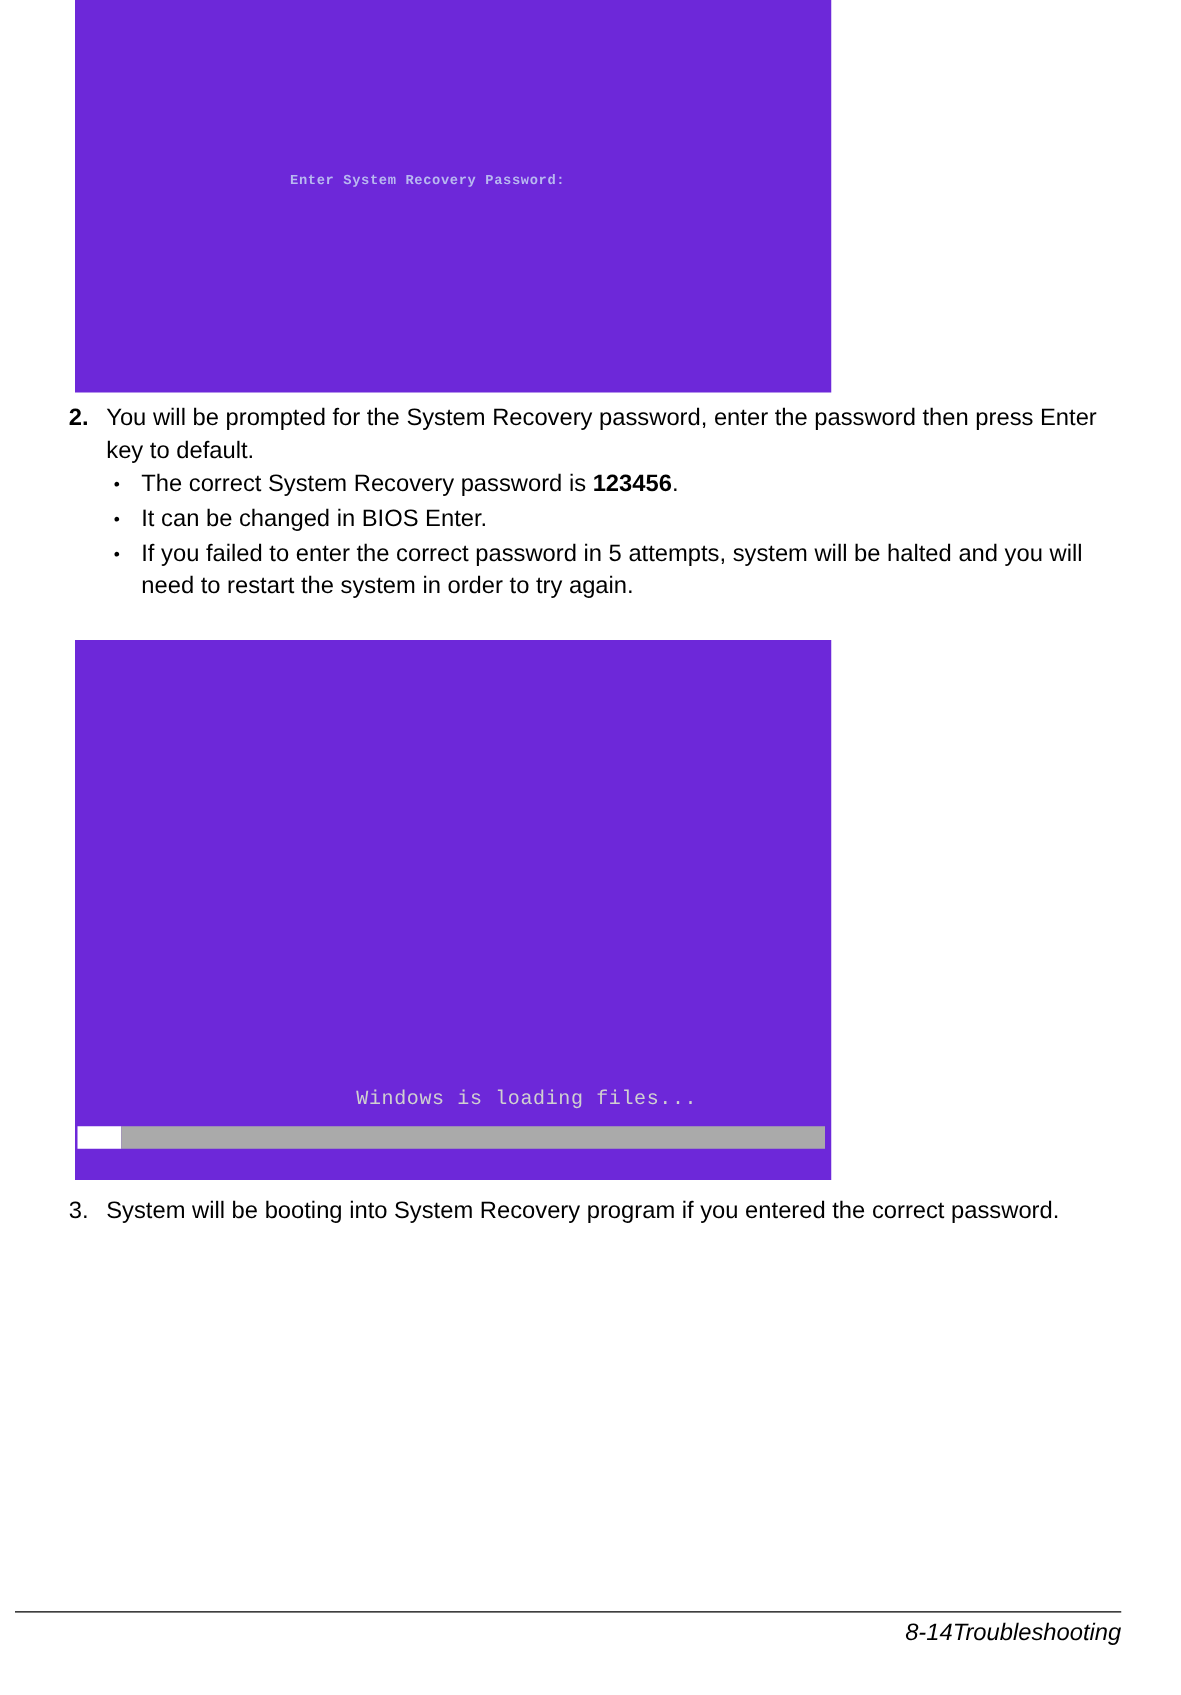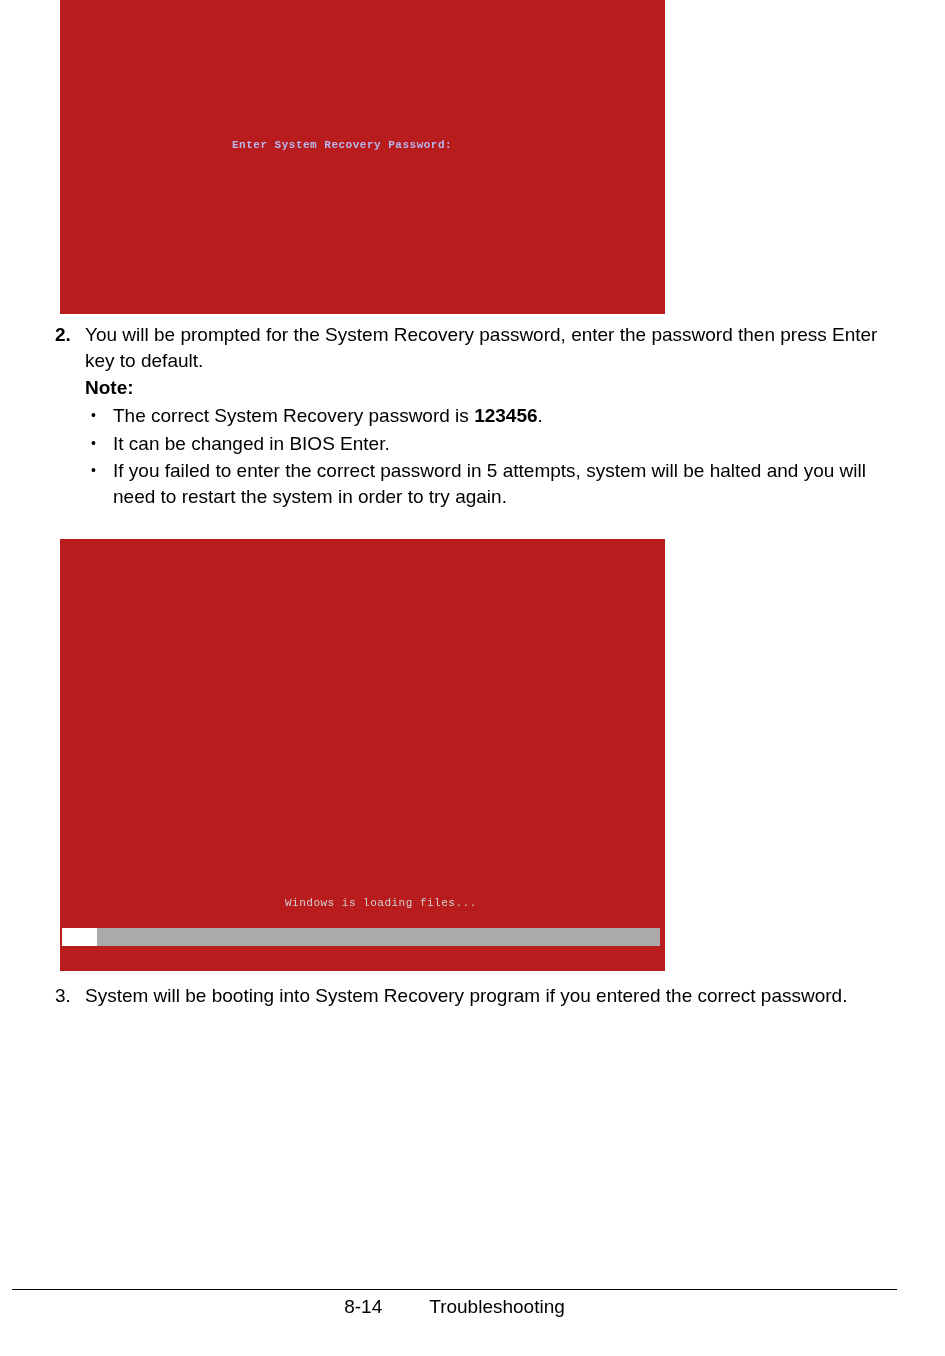--- a/index.html
+++ b/index.html
@@ -15,21 +15,21 @@
       background: #fff;
       width: 945px;
       height: 1356px;
       position: relative;
       padding: 0;
     }
     .page-content {
       padding: 0 48px 0 55px;
     }
     .screenshot {
-      background: #b91c1c;
+      background: #6d28d9;
       width: 605px;
       margin-left: 5px;
       position: relative;
     }
     .screenshot-1 {
       height: 314px;
       margin-bottom: 8px;
     }
     .screenshot-2 {
       height: 432px;
@@ -43,21 +43,21 @@
       font-size: 11px;
       font-weight: bold;
       left: 172px;
       top: 138px;
       letter-spacing: 0.5px;
     }
     .loading-text {
       position: absolute;
       color: #d0d0d0;
       font-family: "Courier New", monospace;
-      font-size: 11px;
+      font-size: 16px;
       left: 225px;
       top: 357px;
       letter-spacing: 0.5px;
     }
     .progress-bar {
       position: absolute;
       left: 2px;
       bottom: 25px;
       height: 18px;
       width: 598px;
@@ -121,41 +121,40 @@
       left: 0;
       right: 0;
       padding: 0 48px 0 12px;
     }
     .footer-line {
       border-top: 1px solid #000;
       margin-bottom: 4px;
     }
     .footer-content {
       display: flex;
-      justify-content: center;
+      justify-content: flex-end;
+      font-style: italic;
       font-size: 19px;
       font-family: Arial, Helvetica, sans-serif;
-      gap: 47px;
     }
   </style>
 </head>
 <body>
 
 <div class="page-content">
 
   <div class="screenshot screenshot-1">
     <div class="bios-text">Enter System Recovery Password:</div>
   </div>
 
   <div class="step">
     <div class="step-number">2.</div>
     <div class="step-text">You will be prompted for the System Recovery password, enter the password then press Enter key to default.</div>
   </div>
 
-  <div class="note-label">Note:</div>
 
   <div class="bullet-list">
     <div class="bullet-item">
       <div class="bullet">•</div>
       <div class="bullet-text"><span>The correct System Recovery password is </span><span class="bold">123456</span><span>.</span></div>
     </div>
     <div class="bullet-item">
       <div class="bullet">•</div>
       <div class="bullet-text">It can be changed in BIOS Enter.</div>
     </div>

